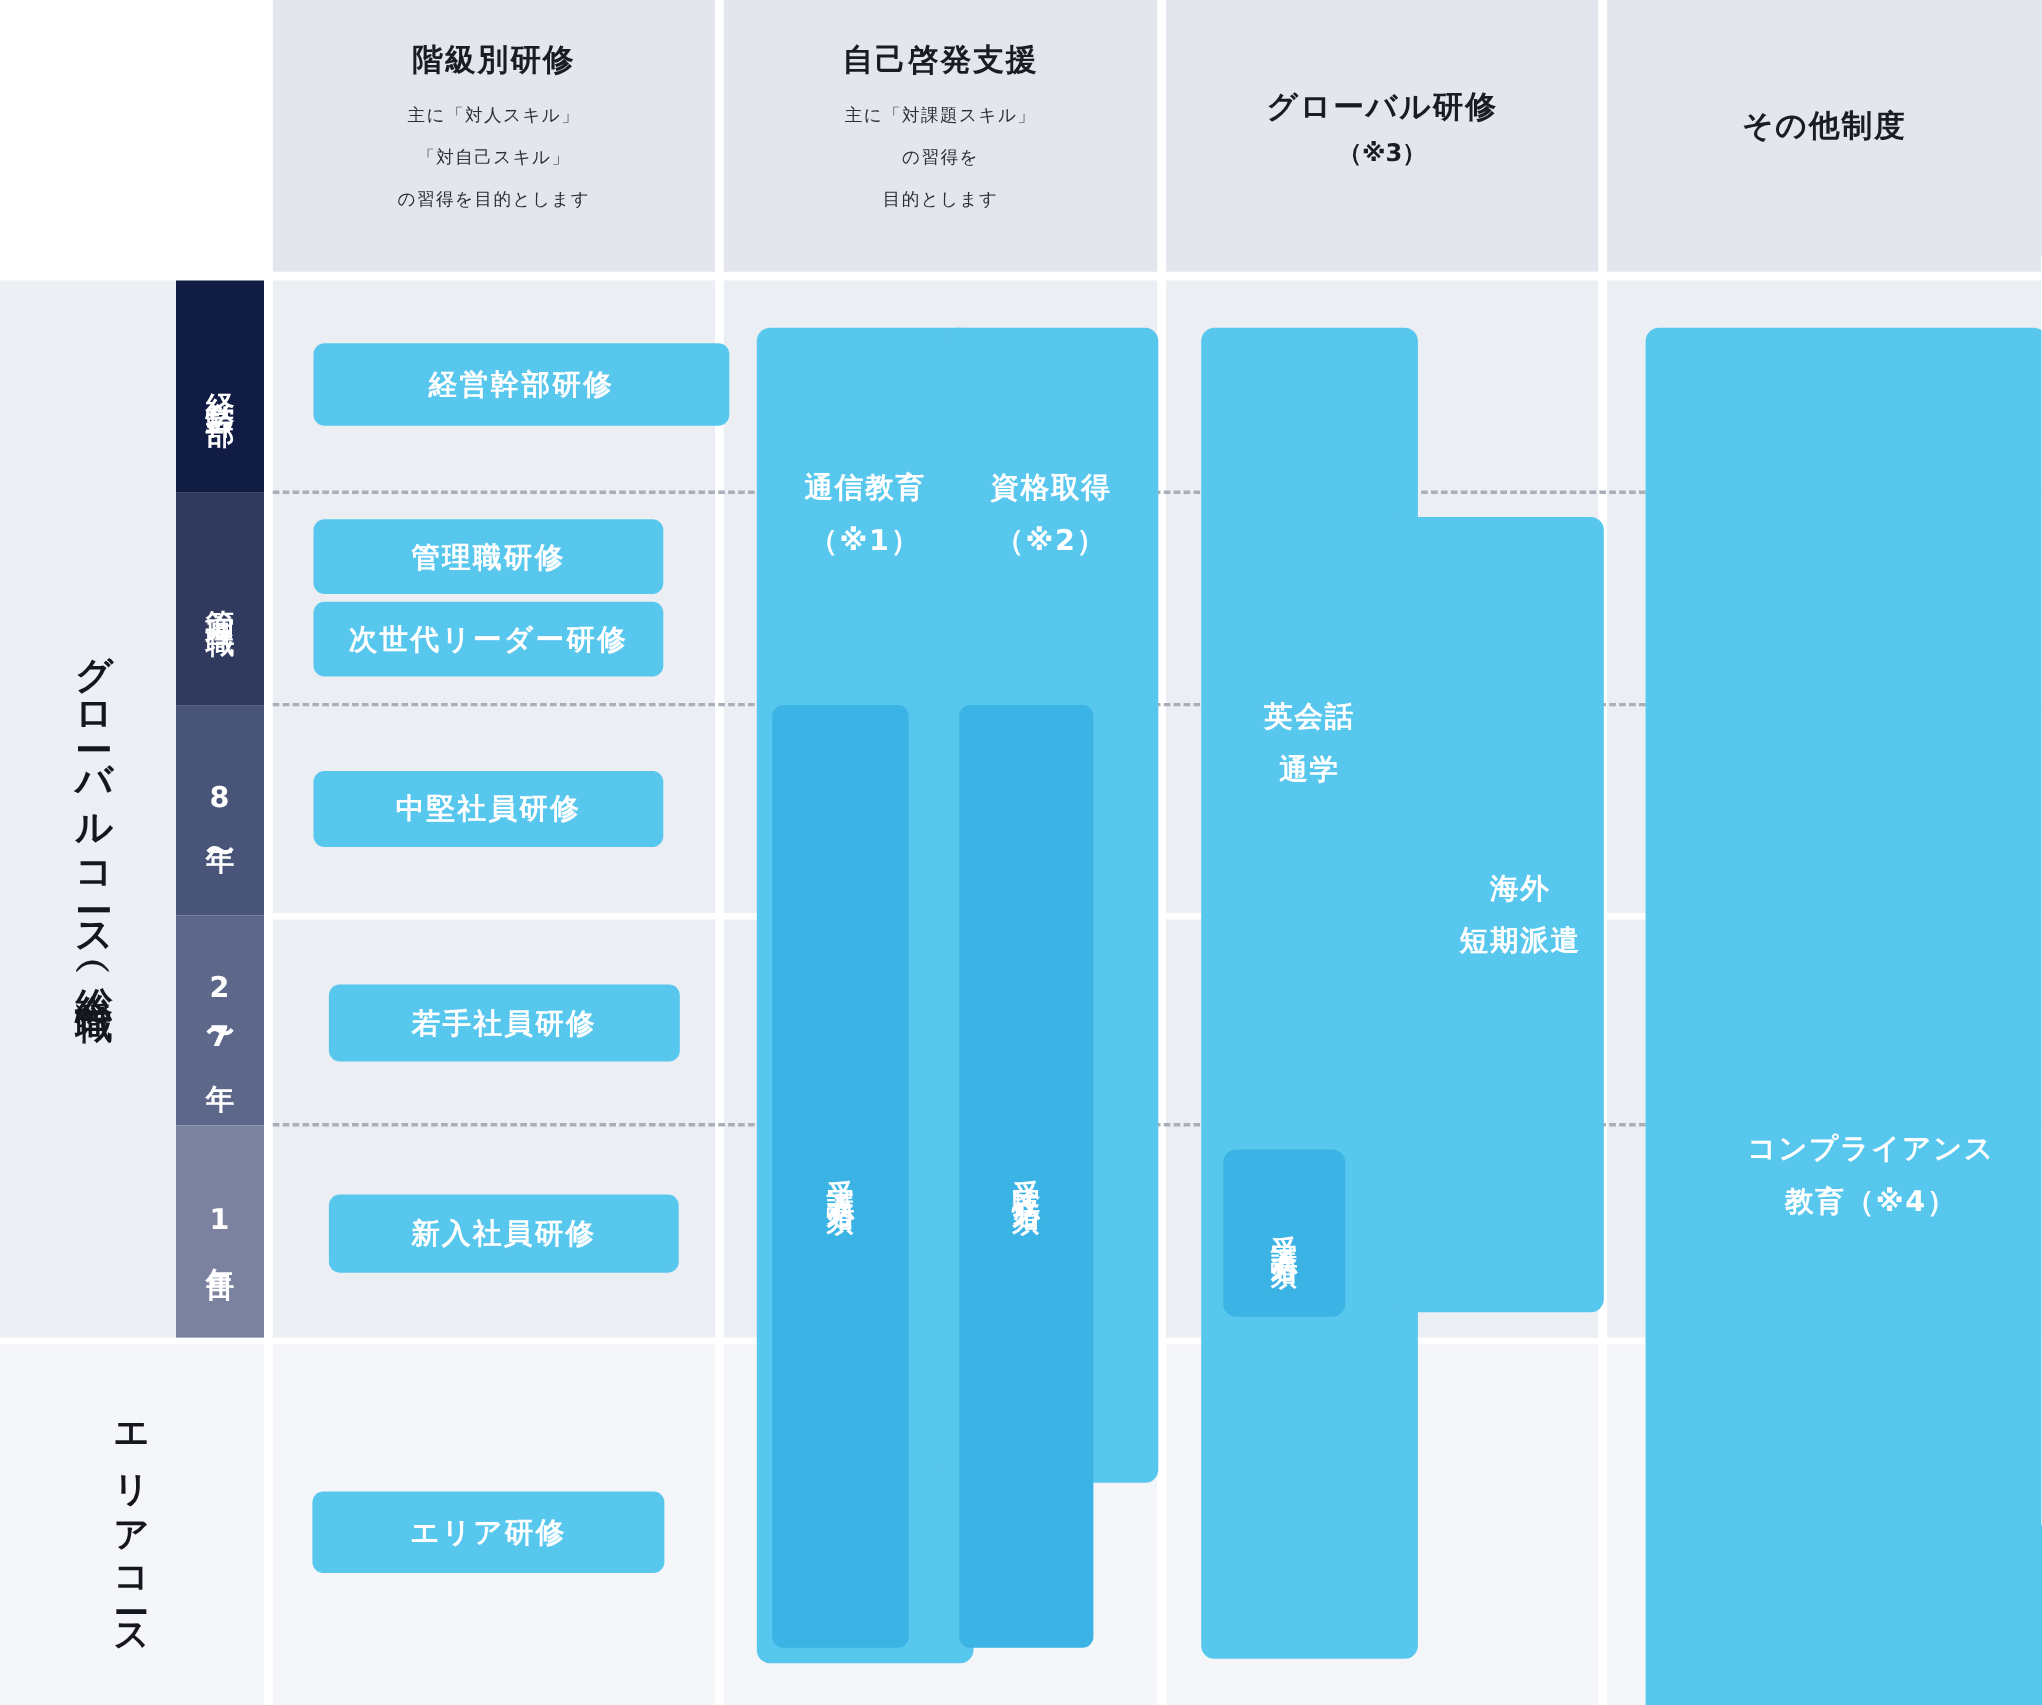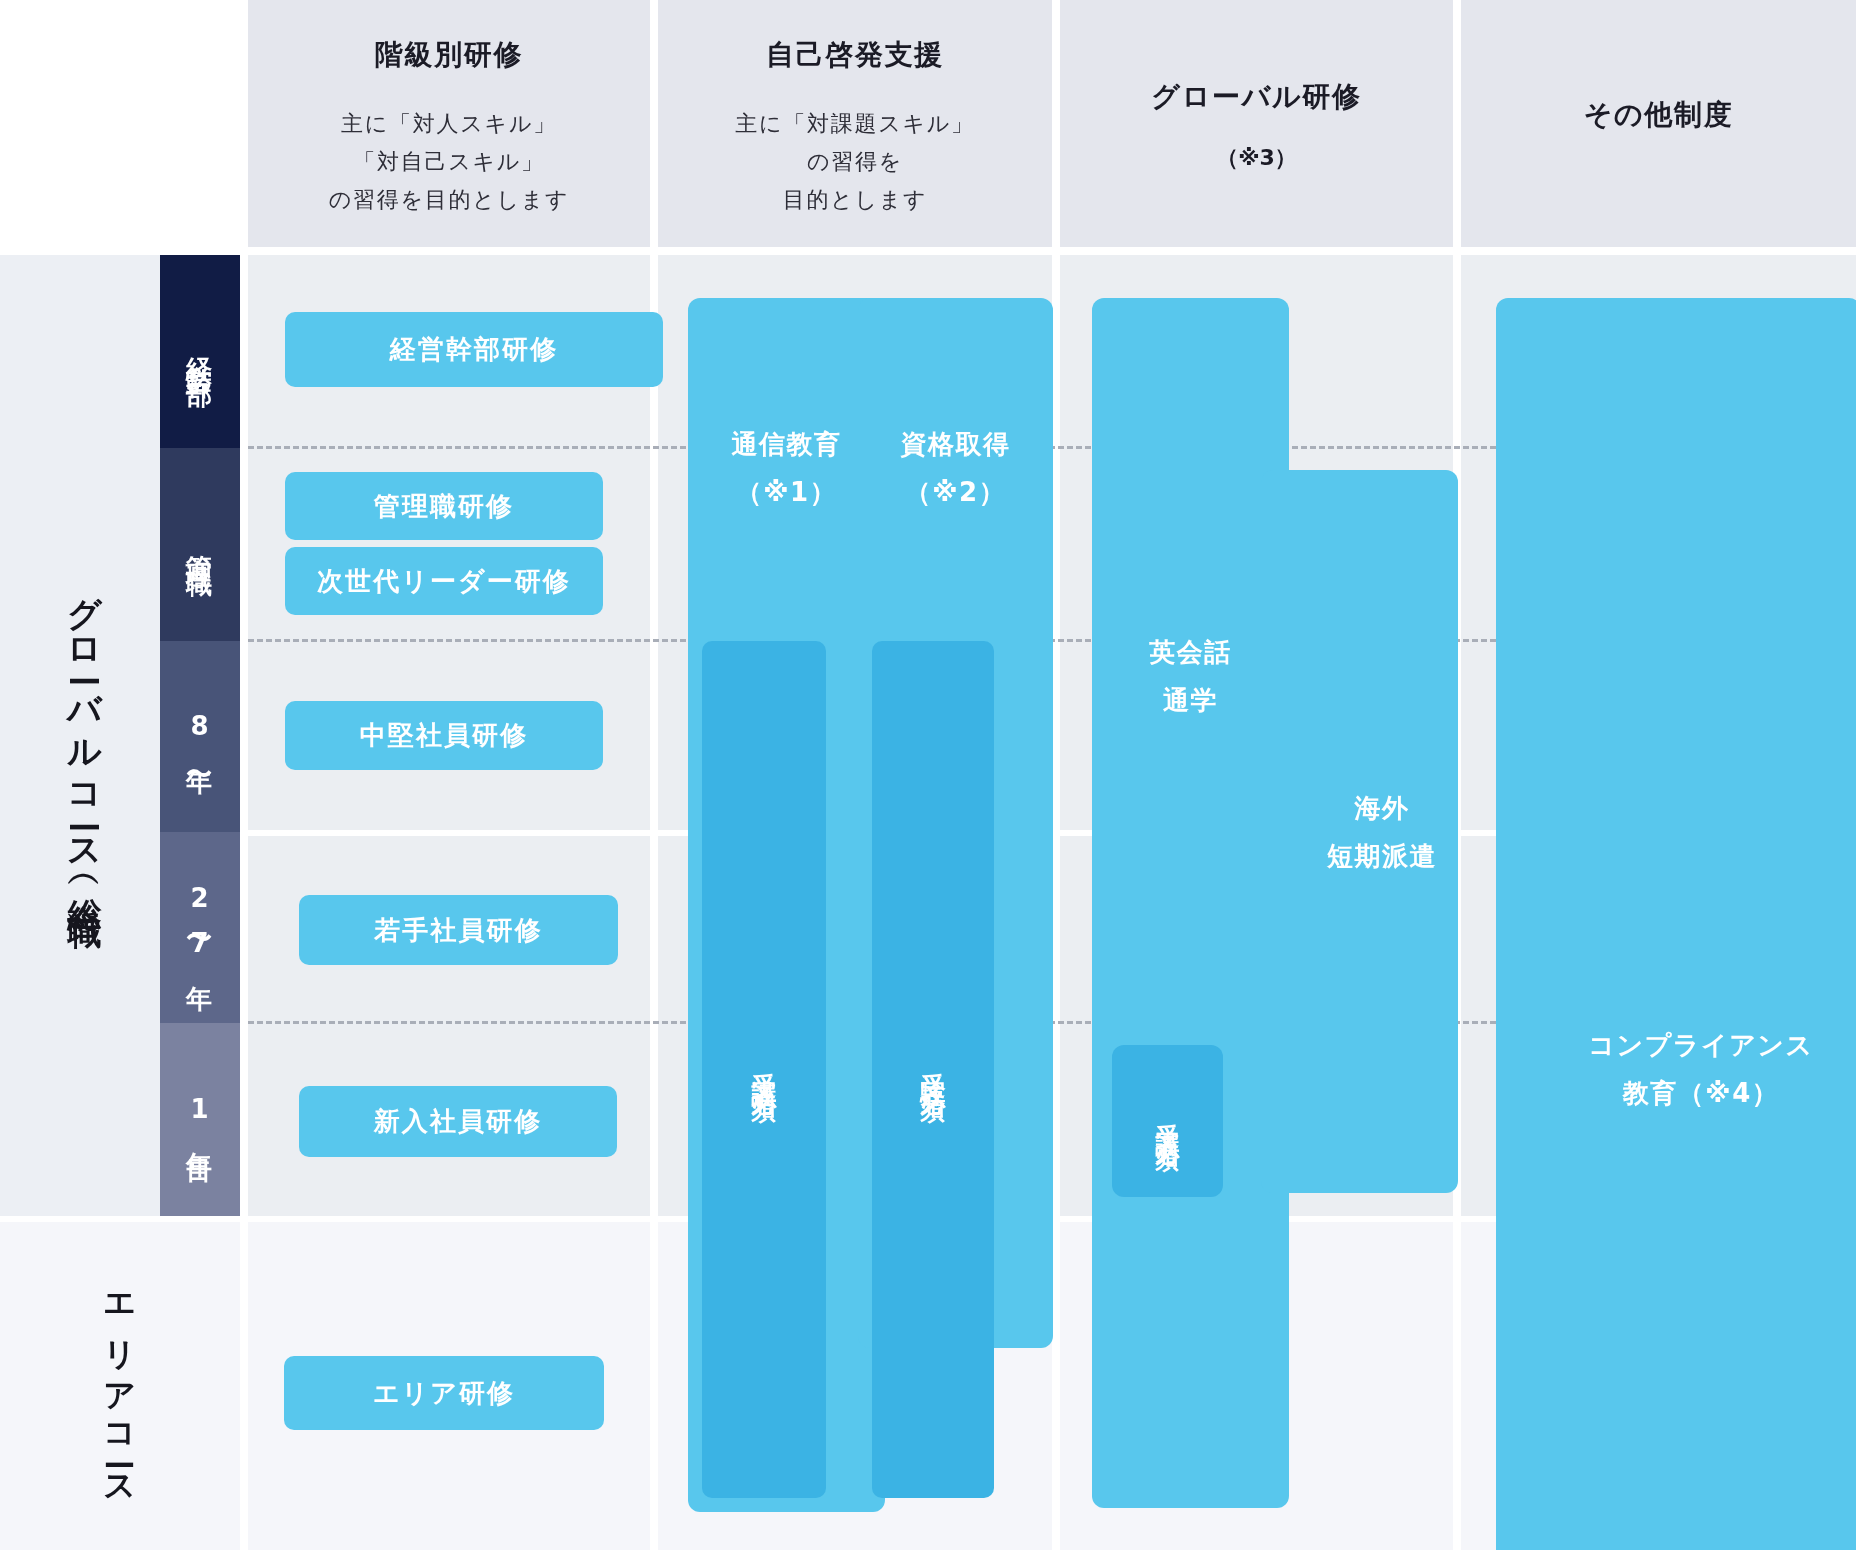--- a/index.html
+++ b/index.html
@@ -10,23 +10,23 @@
     font-family:"DejaVu Sans","Liberation Sans",sans-serif;
     overflow:hidden;
   }
   .abs{position:absolute;}
   
   .hdr-bg{background:#E4E6ED;}
   .col-bg{background:#EBEEF2;}
   .label-bg{background:#ECEFF4;}
   .area-bg{background:#F5F6FA;}
   
-  .hdr{display:flex;flex-direction:column;align-items:center;color:#1B1B26;gap:19px;}
+  .hdr{display:flex;flex-direction:column;align-items:center;color:#1B1B26;}
   .hdr-title{font-size:28px;font-weight:700;letter-spacing:0.06em;}
-  .hdr-sub{margin-top:12px;font-size:22px;font-weight:400;line-height:38px;
+  .hdr-sub{margin-top:12px;font-size:16px;font-weight:400;line-height:38px;
            letter-spacing:0.08em;color:#2E2E38;text-align:center;}
   .hdr-sub3{font-size:22px;font-weight:600;margin-top:8px;color:#1B1B26;}
   
   .vlabel{display:flex;align-items:center;justify-content:center;
           writing-mode:vertical-rl;text-orientation:upright;
           font-weight:700;color:#16161E;}
   .course-global{font-size:34px;letter-spacing:0.22em;}
   .course-area{font-size:32px;letter-spacing:0.22em;}
   
   .level{display:flex;align-items:center;justify-content:center;

